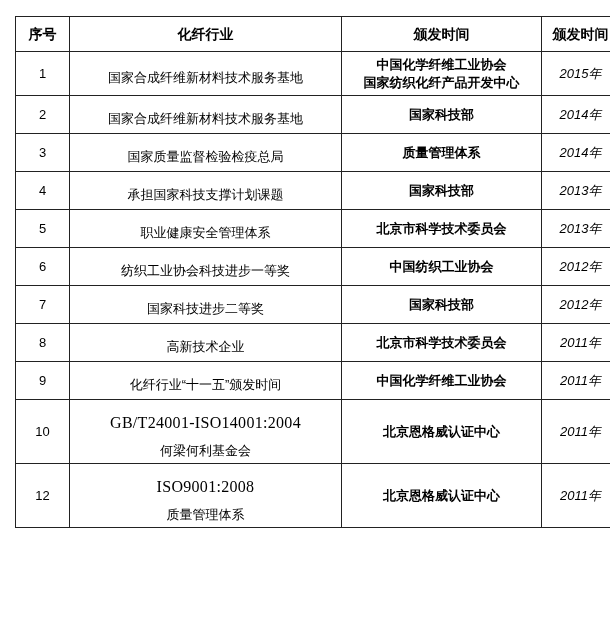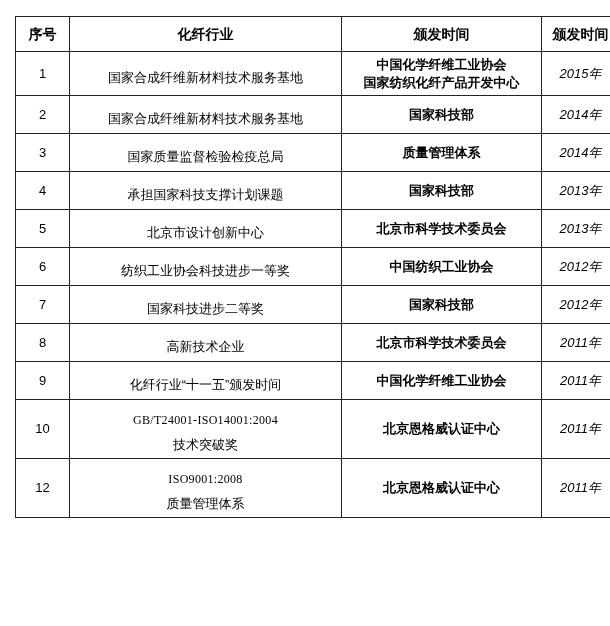--- a/index.html
+++ b/index.html
@@ -48,21 +48,21 @@
   td.name { font-size: 13px; }
   td.org { font-size: 13px; }
   td.date { font-size: 12px; font-style: italic; }
 
   td.name .line { display: block; margin-top: 8px; }
   td.org .line { display: block; font-weight: bold; }
 
   
   td.name.code .line.codeline {
     font-family: "Liberation Serif", serif;
-    font-size: 12px;
+    font-size: 16px;
     letter-spacing: 0.3px;
   }
   tr.row { height: 38px; }
   tr.row.tall { height: 42px; }
 </style>
 </head>
 <body>
 
 <div class="table-wrap">
   <table class="cert-table">
@@ -118,21 +118,21 @@
             <span class="line">承担国家科技支撑计划课题</span>
           </td>
           <td class="org">
             <span class="line">国家科技部</span>
           </td>
           <td class="date">2013年</td>
         </tr>
         <tr class="row">
           <td class="idx">5</td>
           <td class="name">
-            <span class="line">北京市设计创新中心</span>
+            <span class="line">职业健康安全管理体系</span>
           </td>
           <td class="org">
             <span class="line">北京市科学技术委员会</span>
           </td>
           <td class="date">2013年</td>
         </tr>
         <tr class="row">
           <td class="idx">6</td>
           <td class="name">
             <span class="line">纺织工业协会科技进步一等奖</span>
@@ -169,21 +169,21 @@
           </td>
           <td class="org">
             <span class="line">中国化学纤维工业协会</span>
           </td>
           <td class="date">2011年</td>
         </tr>
         <tr class="row tall">
           <td class="idx">10</td>
           <td class="name code">
             <span class="line codeline">GB/T24001-ISO14001:2004</span>
-            <span class="line">技术突破奖</span>
+            <span class="line">何梁何利基金会</span>
           </td>
           <td class="org">
             <span class="line">北京恩格威认证中心</span>
           </td>
           <td class="date">2011年</td>
         </tr>
         <tr class="row tall">
           <td class="idx">12</td>
           <td class="name code">
             <span class="line codeline">ISO9001:2008</span>

